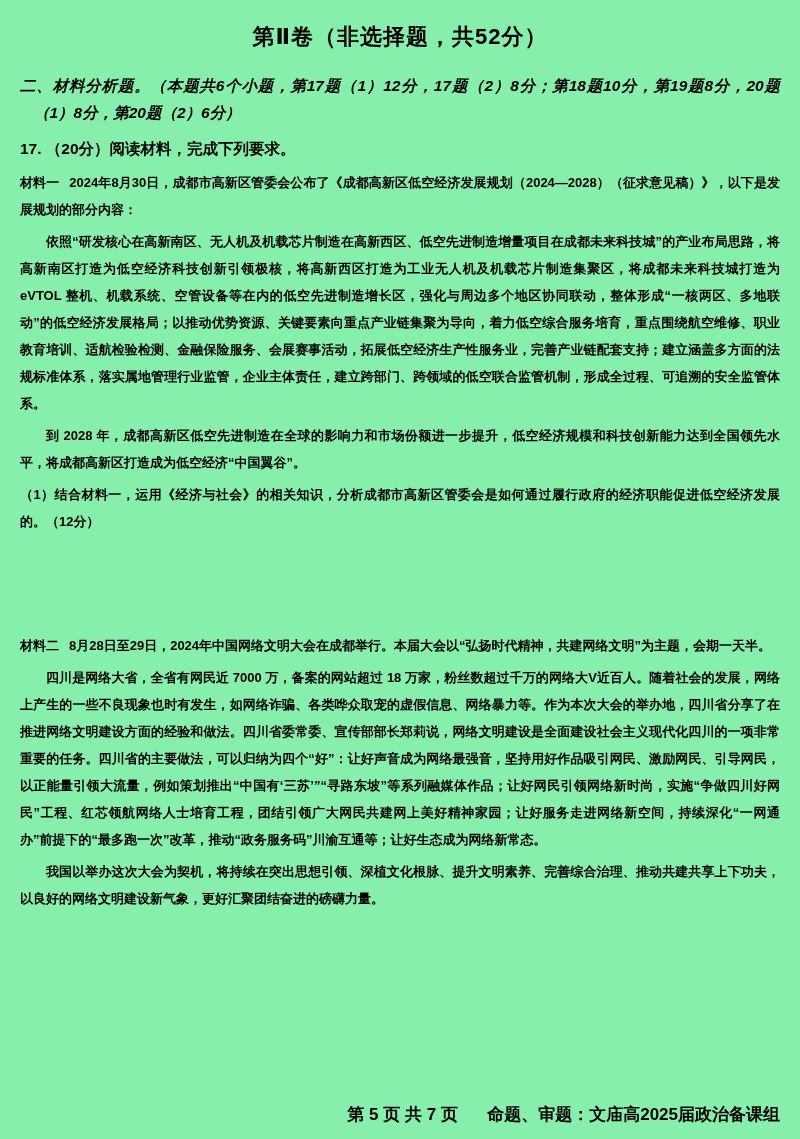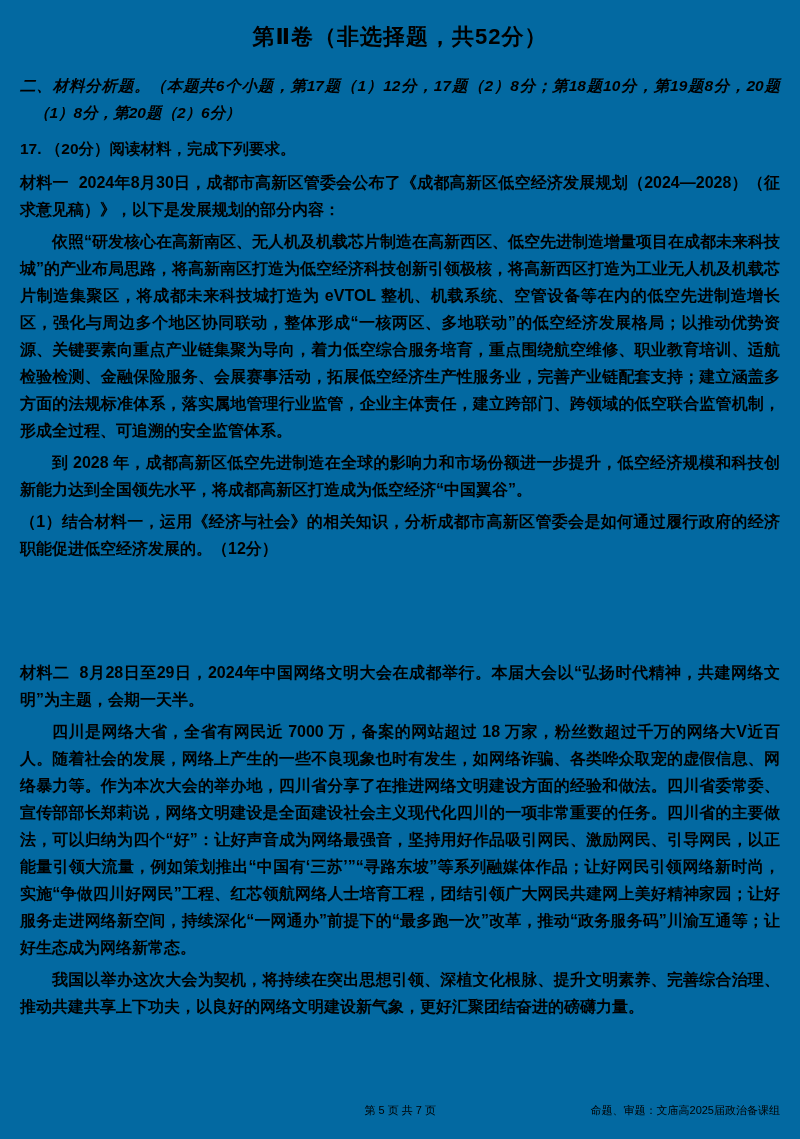--- a/index.html
+++ b/index.html
@@ -6,21 +6,21 @@
   html, body { background: #ffffff; }
   body {
     font-family: "Liberation Sans", "DejaVu Sans", sans-serif;
     color: #000000;
   }
   .page {
     position: relative;
     width: 800px;
     height: 1139px;
     margin: 0 auto;
-    background: #0369a1;
+    background: #86efac;
     padding: 22px 20px 0 20px;
     overflow: hidden;
   }
   .title {
     font-size: 22px;
     font-weight: 700;
     text-align: center;
     letter-spacing: 1px;
     margin-bottom: 20px;
   }
@@ -34,37 +34,37 @@
     margin-bottom: 9px;
     font-style: italic;
   }
   .q-header {
     font-size: 15.5px;
     font-weight: 700;
     line-height: 27px;
     margin-bottom: 7px;
   }
   .para {
-    font-size: 16px;
+    font-size: 13px;
     font-weight: 700;
     line-height: 27px;
     text-align: justify;
     margin-bottom: 5px;
   }
   .para.indent { text-indent: 2em; }
   .mat-label { margin-right: 10px; }
   .answer-space { height: 92px; }
   .footer {
     position: absolute;
     left: 12px;
     right: 20px;
     bottom: 18px;
     height: 18px;
-    font-size: 11px;
-    font-weight: 400;
+    font-size: 17px;
+    font-weight: 700;
   }
   .page-info {
     position: absolute;
     left: 50%;
     transform: translateX(-44%);
     white-space: nowrap;
   }
   .credits {
     position: absolute;
     right: 0;

